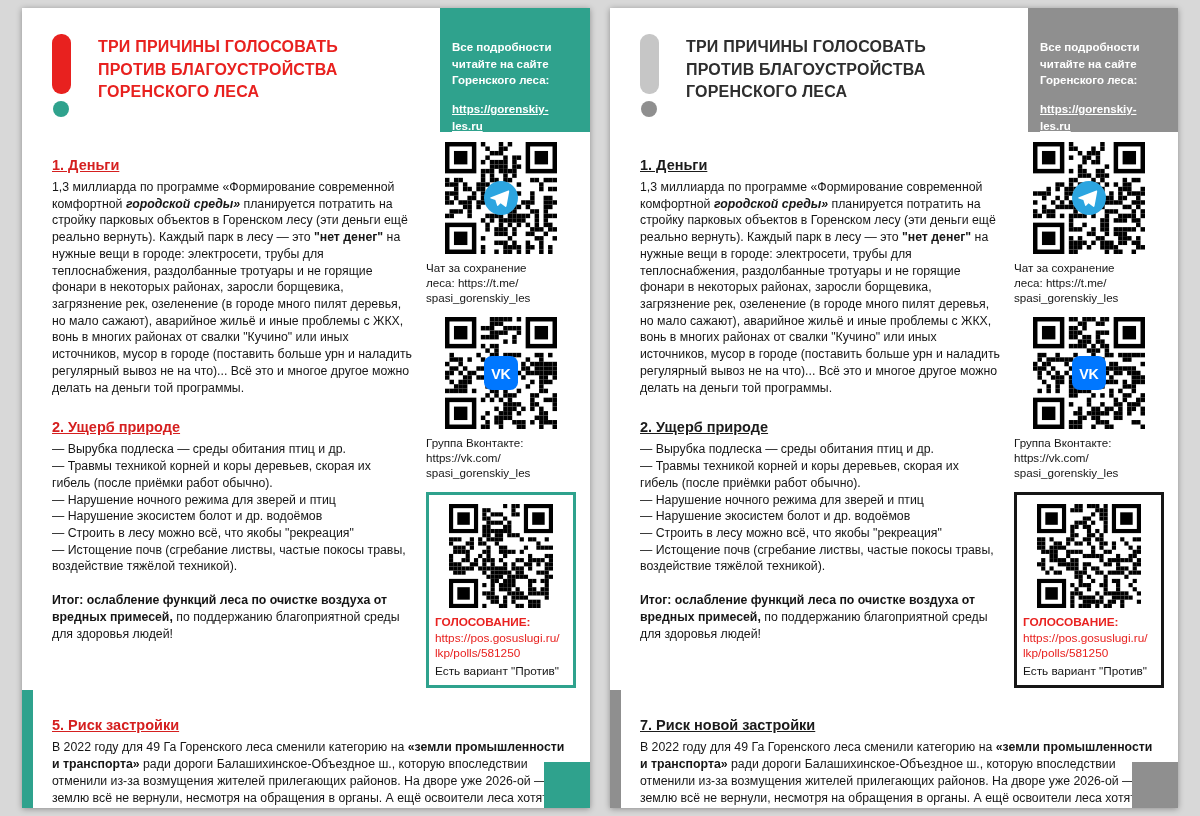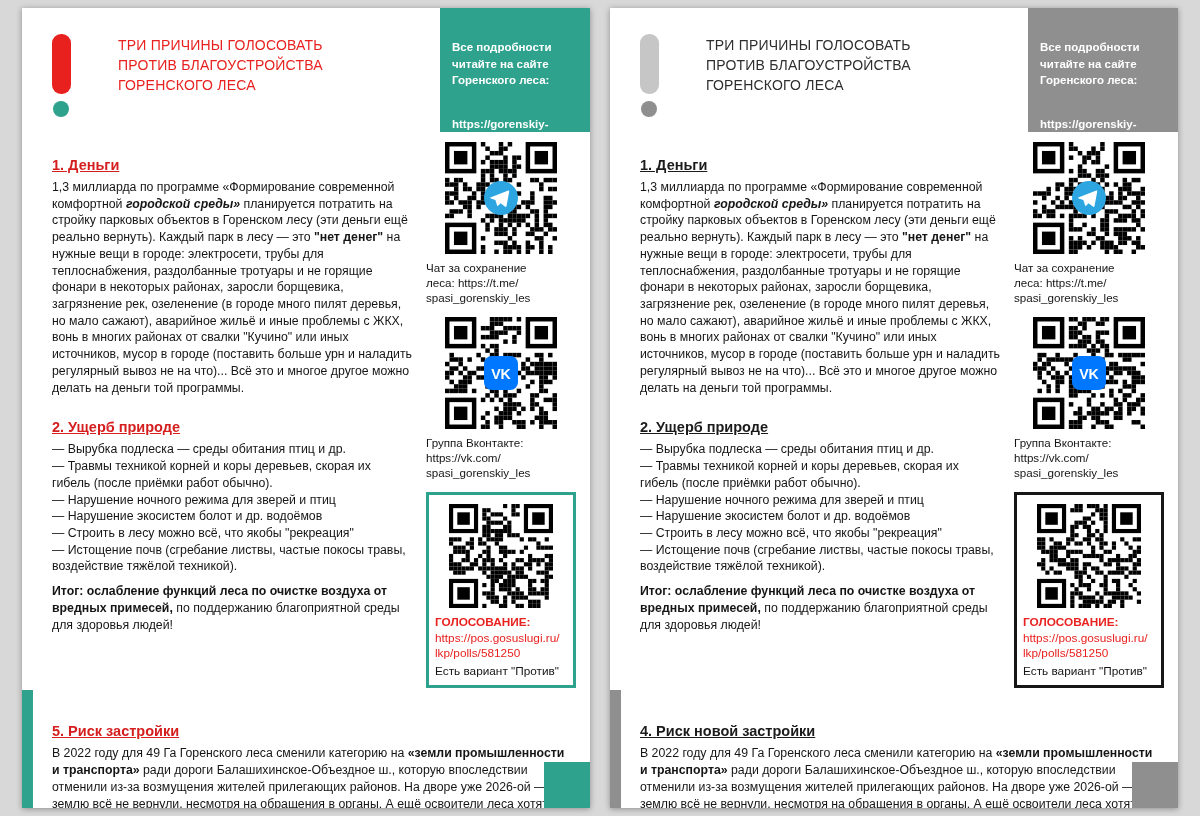--- a/index.html
+++ b/index.html
@@ -6,42 +6,42 @@
   html,body{width:1200px;height:816px}
   body{background:#d8d8d8;font-family:"Liberation Sans",sans-serif;color:#151515}
   .sheet{display:flex;gap:20px;justify-content:center;padding-top:8px}
   .flyer{width:568px;height:800px;background:#fff;position:relative;overflow:hidden;
          box-shadow:0 1px 6px rgba(0,0,0,.35)}
   
   .hdr{position:relative;height:126px}
   .excl{position:absolute;left:30px;top:26px;width:20px}
   .excl-bar{width:19px;height:60px;background:var(--excl-bar);border-radius:9px}
   .excl-dot{width:16px;height:16px;border-radius:50%;background:var(--accent);margin:7px 0 0 1px}
-  .title{position:absolute;left:96px;top:28px;width:336px;font-size:14px;line-height:1.42;
-         color:var(--title-color);font-weight:normal;letter-spacing:.2px}
+  .title{position:absolute;left:76px;top:28px;width:336px;font-size:16px;line-height:1.42;
+         color:var(--title-color);font-weight:bold;letter-spacing:.2px}
   .title span{display:block}
   .info-box{position:absolute;top:0;right:0;width:150px;height:124px;background:var(--accent);
             color:#fff;padding:31px 12px;font-size:11.5px;line-height:1.45;font-weight:bold}
-  .info-url{margin-top:27px;}
+  .info-url{margin-top:12px;text-decoration:underline}
   
   .main{display:flex;padding:0 10px 0 30px}
   .col-text{width:374px;padding-right:14px}
   .col-qr{width:150px;text-align:left;padding-top:8px}
   .sec-title{color:var(--heading-color);font-size:14.5px;font-weight:bold;
              text-decoration:underline;margin:23px 0 6px;display:inline-block}
   .body{font-size:12.3px;line-height:1.36}
   .prelist{white-space:pre-line}
-  .summary{margin-top:8px}
+  .summary{margin-top:17px}
   b.bi{font-style:italic}
   
   .qr-wrap{width:112px;height:112px;margin:0 auto;position:relative;background:#be185d}
   .qr-ico{position:absolute;left:50%;top:50%;width:34px;height:34px;transform:translate(-50%,-50%);
           display:block}
   .qr-cap{font-size:11.6px;line-height:1.3;margin:6px 0 12px;white-space:pre-line}
-  .vote-box{border:3px solid var(--vote-border);width:150px;margin:2px auto 12px;padding:9px 6px 7px}
+  .vote-box{border:3px solid var(--vote-border);width:150px;margin:2px auto 6px;padding:9px 6px 7px}
   .vote-box .qr-wrap{width:104px;height:104px}
   .vote-link{color:#e8211f;font-size:11.8px;line-height:1.3;margin-top:7px;font-weight:bold}
   .vote-url{white-space:pre-line;font-weight:normal}
   .vote-note{color:#151515;font-size:11.8px;margin-top:3px}
   
   .sec3{padding:0 24px 0 30px}
   
   .deco-strip{position:absolute;left:0;bottom:0;width:11px;height:118px;background:var(--accent)}
   .deco-corner{position:absolute;right:0;bottom:0;width:46px;height:46px;background:var(--accent)}
 </style>
@@ -1572,21 +1572,21 @@
             <span>ГОЛОСОВАНИЕ:</span>
             <div class="vote-url">https://pos.gosuslugi.ru/
 lkp/polls/581250</div>
           </div>
           <div class="vote-note">Есть вариант "Против"</div>
         </div>
       </aside>
     </div>
 
     <div class="sec3">
-      <h2 class="sec-title">4. Риск новой застройки</h2>
+      <h2 class="sec-title">7. Риск новой застройки</h2>
       <p class="body"><span>В 2022 году для 49 Га Горенского леса сменили категорию на </span><b>«земли промышленности и транспорта»</b><span> ради дороги Балашихинское-Объездное ш., которую впоследствии отменили из-за возмущения жителей прилегающих районов. На дворе уже 2026-ой — а землю всё не вернули, несмотря на обращения в органы. А ещё освоители леса хотят делать канализацию — явно лишний объект для парка, но вполне понятный, если есть иные планы.</span></p>
     </div>
 
     <div class="deco-strip"></div>
     <div class="deco-corner"></div>
   </article>
 
 </div>
 
 </body></html>

